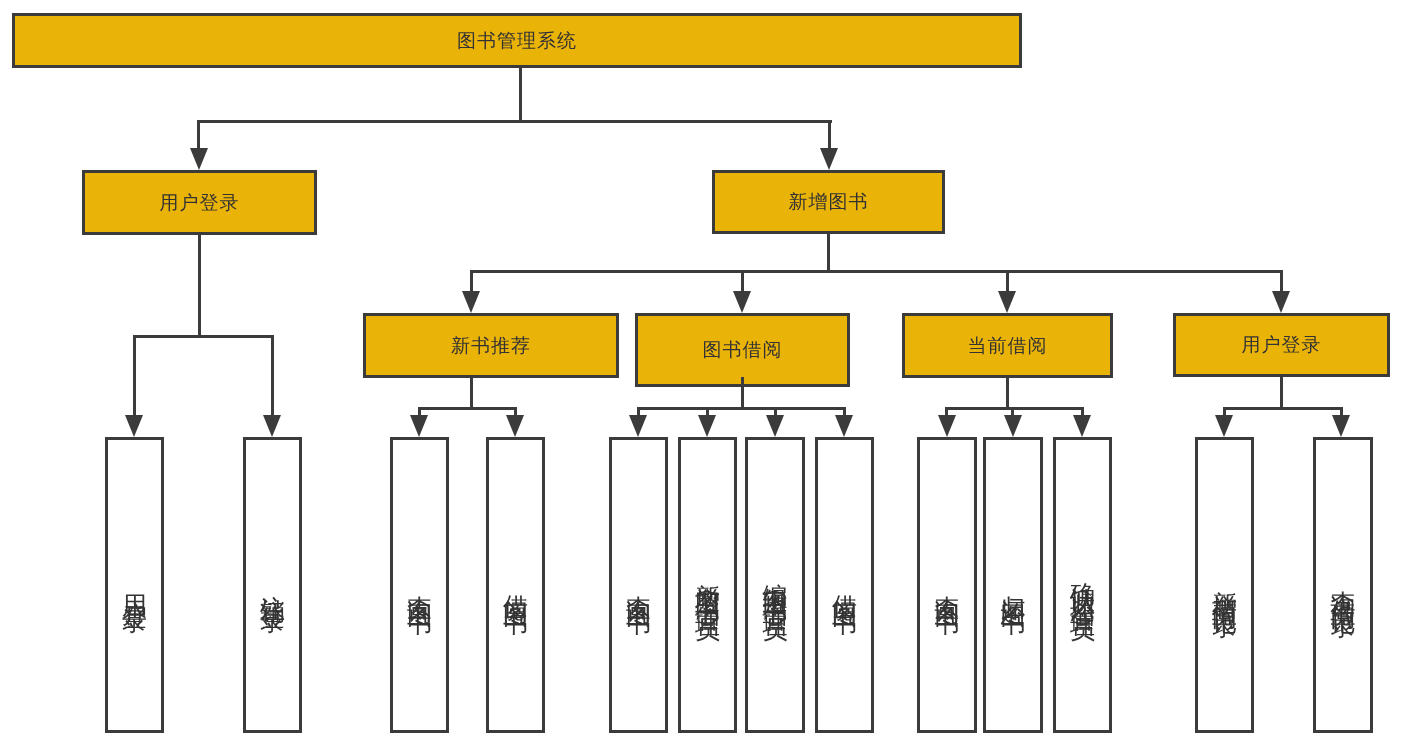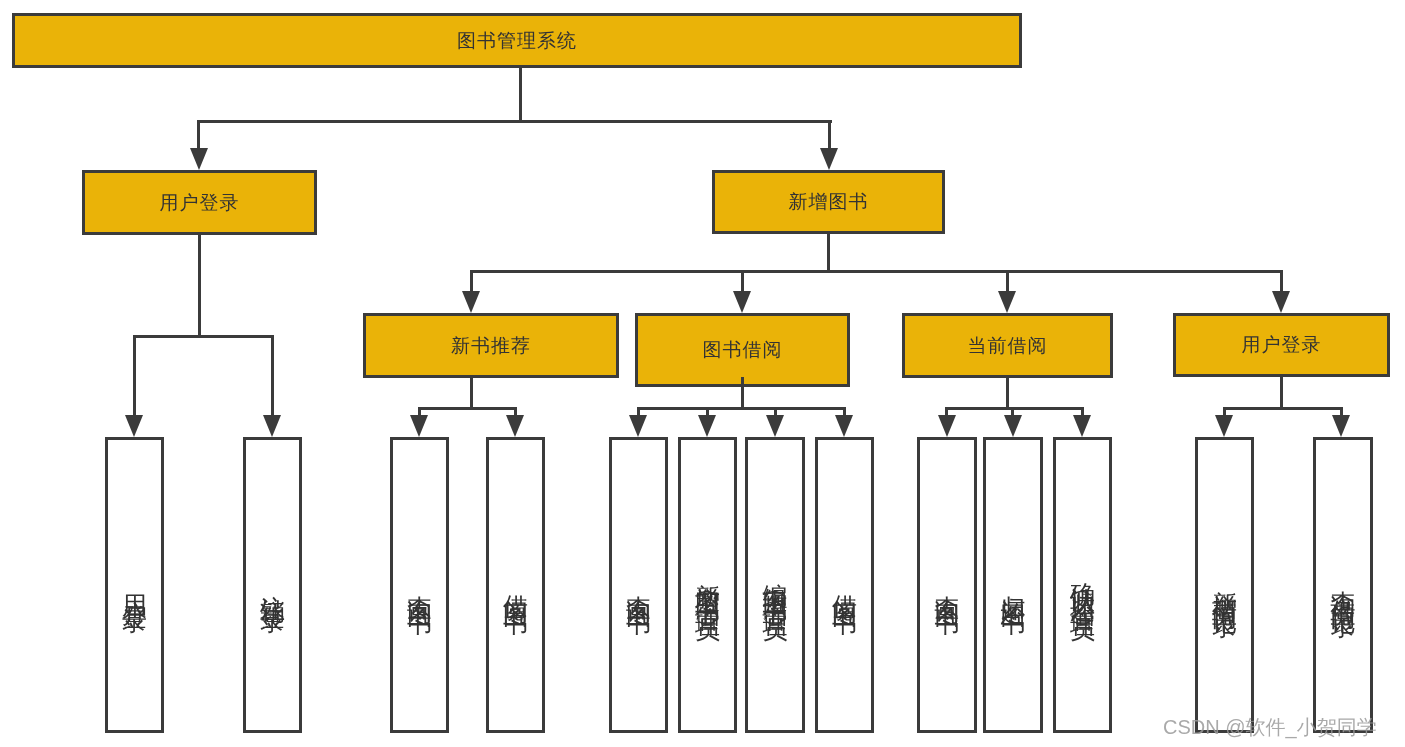--- a/index.html
+++ b/index.html
@@ -192,15 +192,14 @@
   <div class="v" style="left:1081px;top:407px;height:10px;"></div>
   <div class="ar" style="left:1073px;top:415px;"></div>
 
   <div class="v" style="left:1280px;top:376px;height:33px;"></div>
   <div class="h" style="left:1223px;top:407px;width:120px;"></div>
   <div class="v" style="left:1223px;top:407px;height:10px;"></div>
   <div class="ar" style="left:1215px;top:415px;"></div>
   <div class="v" style="left:1340px;top:407px;height:10px;"></div>
   <div class="ar" style="left:1332px;top:415px;"></div>
 
-  <div class="wm">CSDN @软件_小贺同学</div>
 
 </div>
 
 </body></html>

